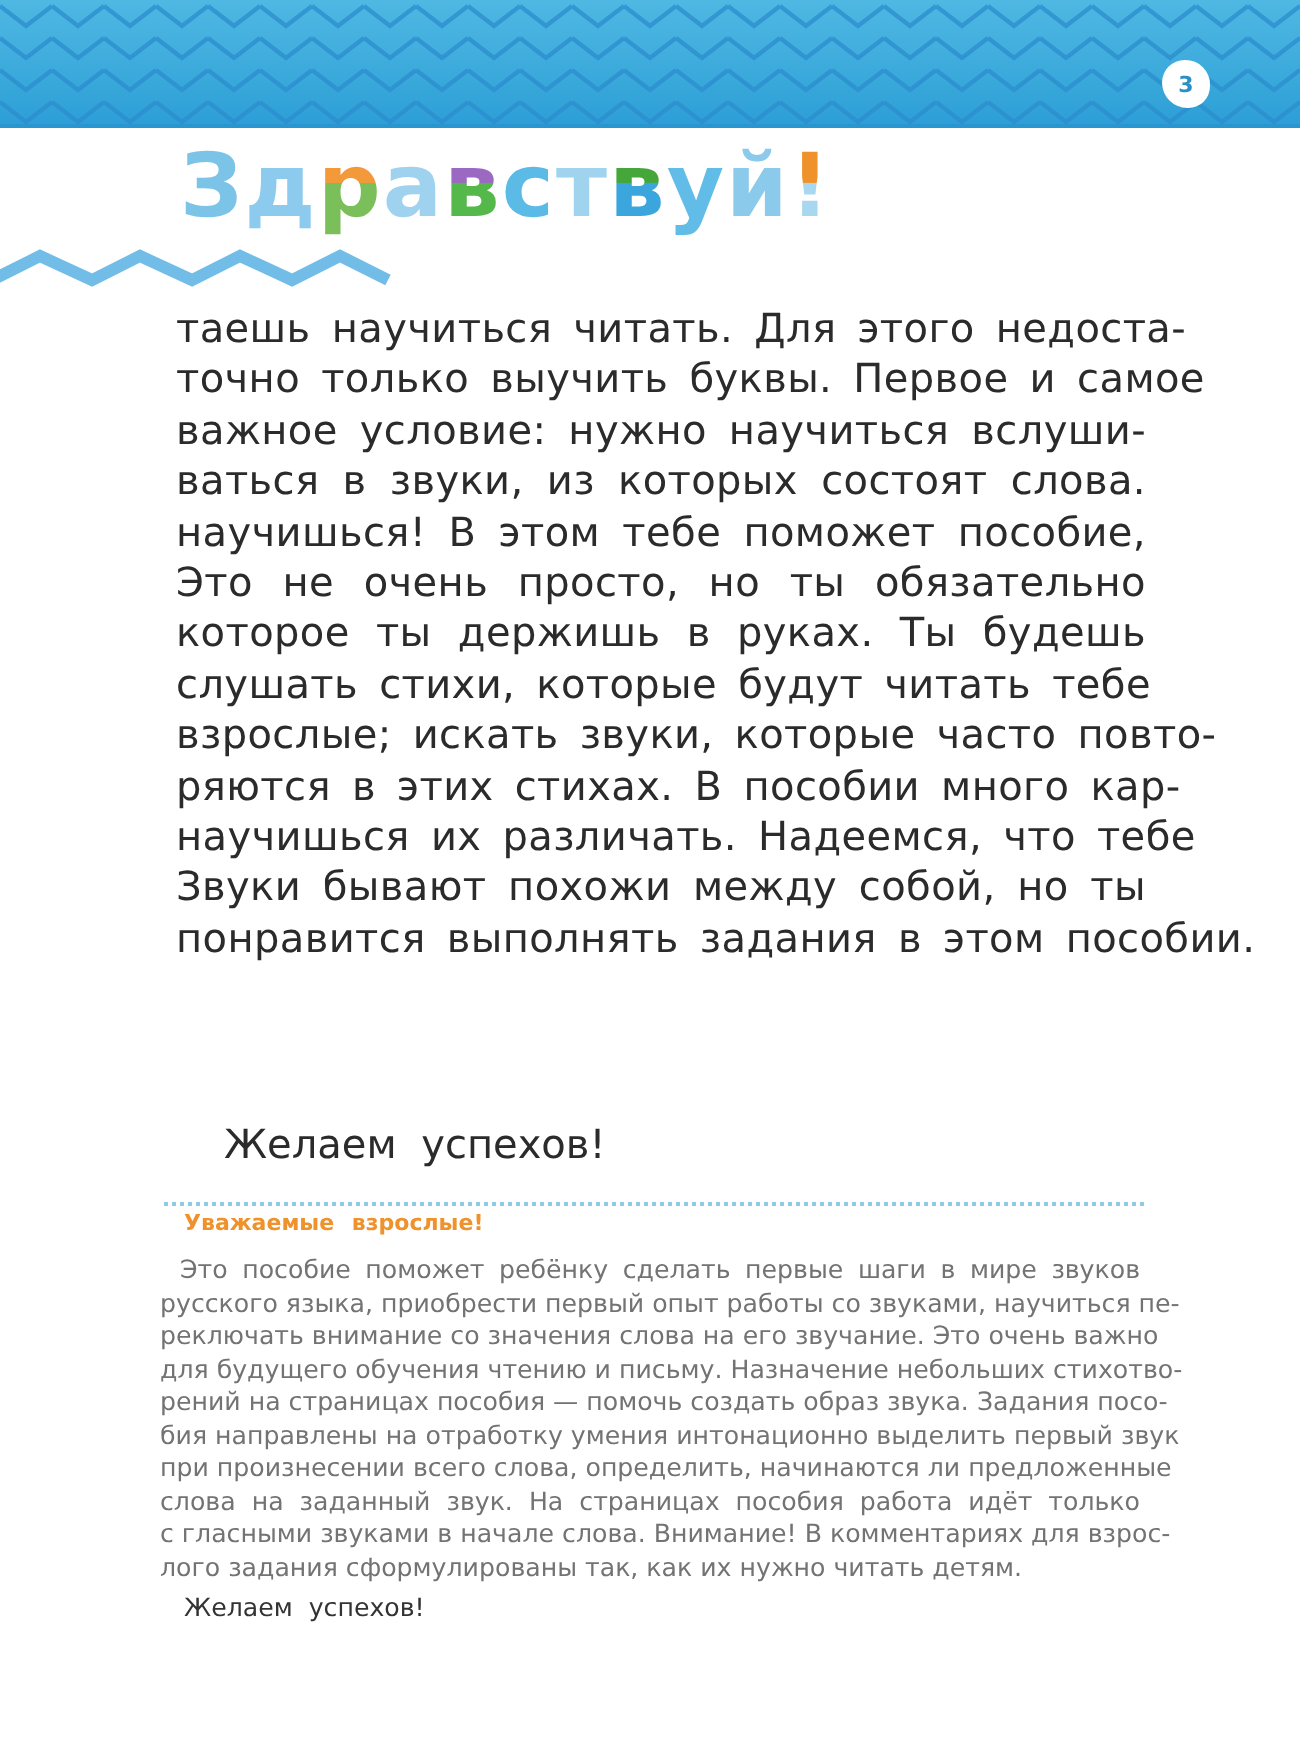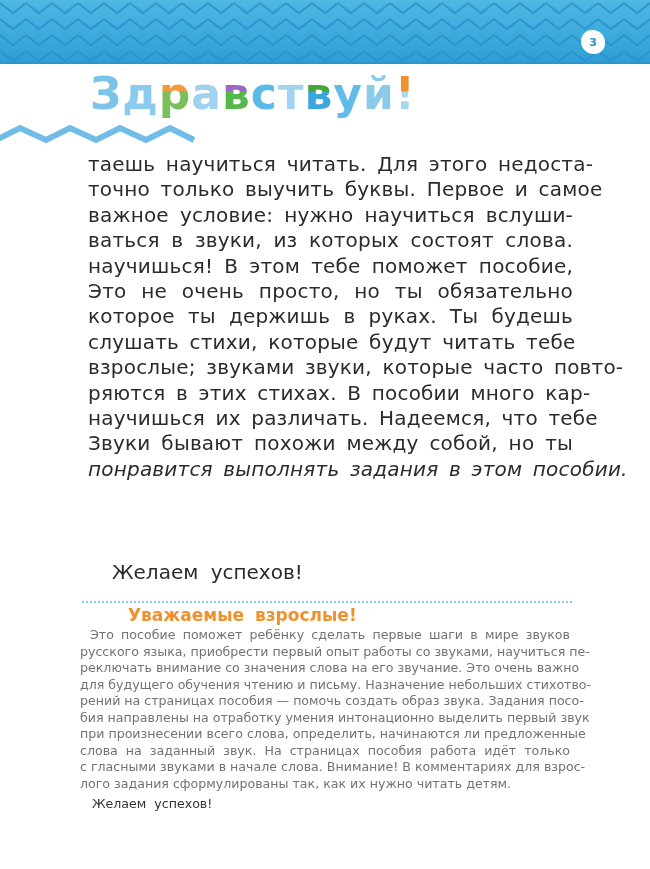--- a/index.html
+++ b/index.html
@@ -37,35 +37,34 @@
     .kids-text {
       position: absolute; left: 88px; top: 152px; width: 485px;
       font-family: "DejaVu Sans", sans-serif;
       font-size: 20px; line-height: 25.4px; color: #2b2b2b;
     }
     .kids-text .line {
       display: block; text-align: justify; text-align-last: justify;
       white-space: nowrap; height: 25.4px; letter-spacing: 0.2px;
       word-spacing: 4px;
     }
-    .kids-text .line.last { text-align-last: left; font-style: italic; }
+    .kids-text .line.last { text-align-last: left; }
     .kids-wish {
       position: absolute; left: 112px; top: 560px;
       font-size: 20px; line-height: 25px; color: #2b2b2b;
       word-spacing: 6px;
     }
     .dotted {
       position: absolute; left: 82px; top: 601px; width: 490px; height: 0;
       border-top: 2px dotted #8ec9e6;
     }
     .adults-heading {
       position: absolute; left: 92px; top: 605px;
-      font-size: 17px; font-weight: bold; color: #f0922b;
+      font-size: 11px; font-weight: bold; color: #f0922b;
       word-spacing: 5px;
-      margin-left: 36px;
     }
     .adults-text {
       position: absolute; left: 80px; top: 627px; width: 490px;
       font-size: 12.6px; line-height: 16.5px; color: #737373;
     }
     .adults-text .line {
       display: block; text-align: justify; text-align-last: justify;
       white-space: nowrap; height: 16.5px;
     }
     .adults-text .line.indent { padding-left: 10px; }
@@ -101,21 +100,21 @@
 
 <div class="kids-text" id="kids-text">
     <span class="line">таешь научиться читать. Для этого недоста-</span>
     <span class="line">точно только выучить буквы. Первое и самое</span>
     <span class="line">важное условие: нужно научиться вслуши-</span>
     <span class="line">ваться в звуки, из которых состоят слова.</span>
     <span class="line">научишься! В этом тебе поможет пособие,</span>
     <span class="line">Это не очень просто, но ты обязательно</span>
     <span class="line">которое ты держишь в руках. Ты будешь</span>
     <span class="line">слушать стихи, которые будут читать тебе</span>
-    <span class="line">взрослые; звуками звуки, которые часто повто-</span>
+    <span class="line">взрослые; искать звуки, которые часто повто-</span>
     <span class="line">ряются в этих стихах. В пособии много кар-</span>
     <span class="line">научишься их различать. Надеемся, что тебе</span>
     <span class="line">Звуки бывают похожи между собой, но ты</span>
     <span class="line last">понравится выполнять задания в этом пособии.</span>
   </div>
 
 <div class="kids-wish">Желаем успехов!</div>
 
 <div class="dotted"></div>
 

